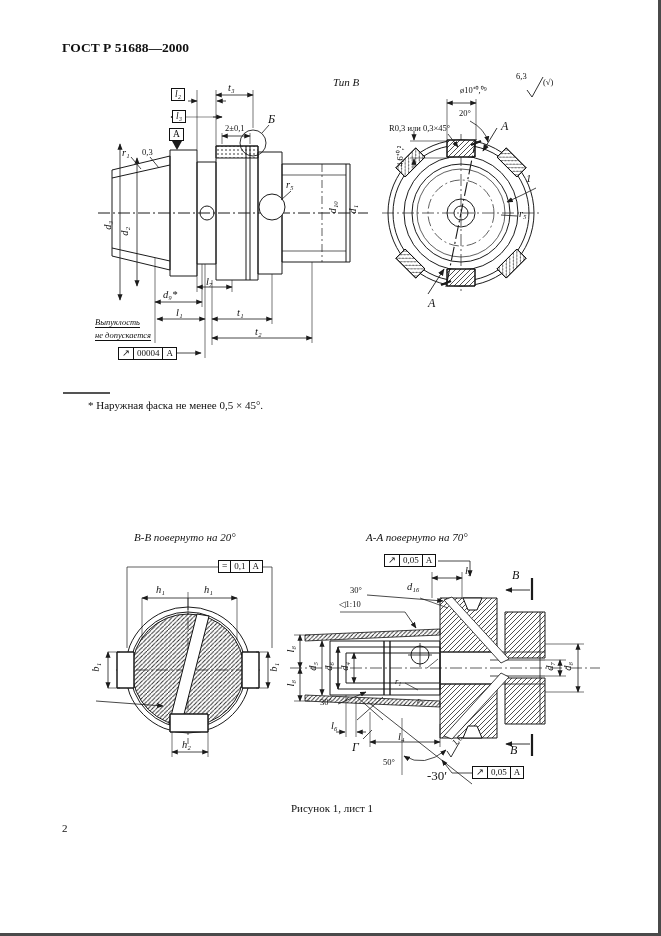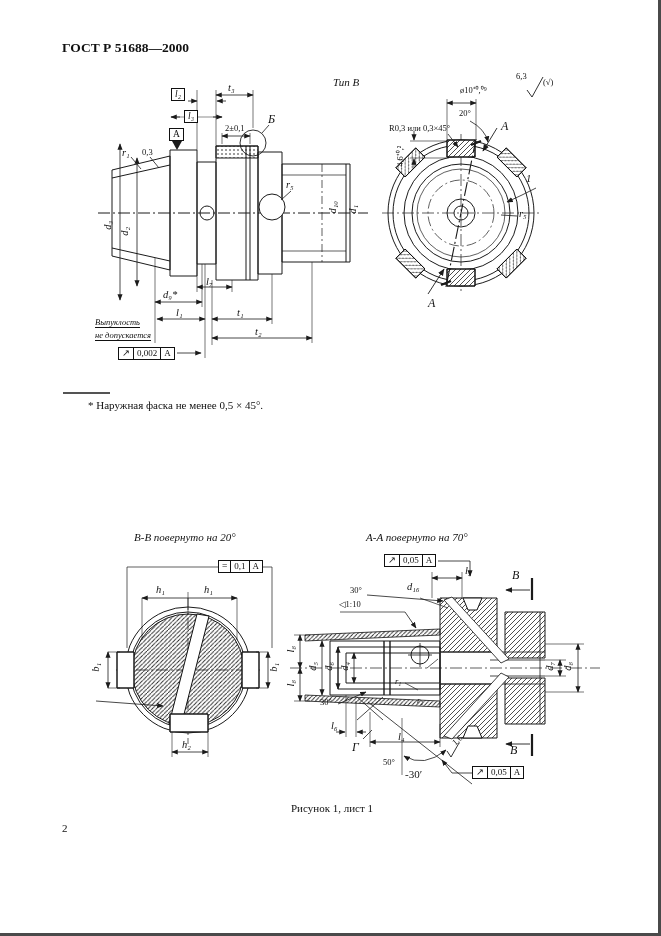--- a/index.html
+++ b/index.html
@@ -299,41 +299,41 @@
 
       <polyline points="472,773 452,773 442,760" marker-end="url(#ar)" stroke-width="0.8"></polyline>
     </g>
   </svg>
 
   <div class="hdr">ГОСТ Р 51688—2000</div>
 
   <div class="ttl" style="left:333px;top:76px">Тип В</div>
   <div class="lbl" style="left:228px;top:83px">t₃</div>
   <div class="box" style="left:171px;top:88px">l₂</div>
-  <div class="box" style="left:184px;top:110px">l₃</div>
+  <div class="box" style="left:172px;top:110px">l₃</div>
   <div class="lbl sm" style="left:225px;top:124px;font-style:normal">2±0,1</div>
   <div class="lbl" style="left:268px;top:113px;font-size:12px">Б</div>
   <div class="lbl" style="left:122px;top:148px">r₁</div>
   <div class="lbl sm" style="left:142px;top:148px;font-style:normal">0,3</div>
   <div class="box" style="left:169px;top:128px;font-style:normal">А</div>
   <div class="lbl v" style="left:104px;top:220px">d₃</div>
   <div class="lbl v" style="left:121px;top:226px">d₂</div>
   <div class="lbl" style="left:286px;top:180px">r₅</div>
   <div class="lbl v" style="left:327px;top:202px">d₁₀</div>
   <div class="lbl v" style="left:349px;top:204px">d₁</div>
   <div class="lbl" style="left:206px;top:277px">l₇</div>
   <div class="lbl" style="left:163px;top:290px">d₉*</div>
   <div class="lbl" style="left:176px;top:308px">l₁</div>
   <div class="lbl" style="left:237px;top:308px">t₁</div>
   <div class="lbl" style="left:255px;top:327px">t₂</div>
   <div class="lbl sm ul" style="left:95px;top:318px;">Выпуклость</div>
   <div class="lbl sm ul" style="left:95px;top:331px;font-style:italic">не допускается</div>
   <div class="tf" style="left:118px;top:347px">
     <span>↗</span>
-      <span>0,002</span>
+      <span>00004</span>
       <span>А</span>
   </div>
 
   <div class="lbl sm" style="left:516px;top:72px;font-style:normal">6,3</div>
   <div class="lbl sm" style="left:543px;top:78px;font-style:normal">(√)</div>
   <div class="lbl sm" style="left:460px;top:86px;font-style:normal">ø10⁺⁰,⁰⁹</div>
   <div class="lbl sm" style="left:459px;top:109px;font-style:normal">20°</div>
   <div class="lbl sm" style="left:389px;top:124px;font-style:normal">R0,3 или 0,3×45°</div>
   <div class="lbl" style="left:501px;top:120px;font-size:12px">А</div>
   <div class="lbl" style="left:428px;top:297px;font-size:12px">А</div>
@@ -372,21 +372,21 @@
   <div class="lbl v" style="left:309px;top:661px">d₅</div>
   <div class="lbl v" style="left:325px;top:661px">d₆</div>
   <div class="lbl v" style="left:341px;top:661px">d₄</div>
   <div class="lbl sm" style="left:417px;top:696px">r₂</div>
   <div class="lbl sm" style="left:395px;top:677px">r₁</div>
   <div class="lbl sm" style="left:320px;top:698px;font-style:normal">30°</div>
   <div class="lbl" style="left:331px;top:721px">l₆</div>
   <div class="lbl" style="left:398px;top:732px">l₄</div>
   <div class="lbl" style="left:352px;top:741px;font-size:12px">Г</div>
   <div class="lbl sm" style="left:383px;top:758px;font-style:normal">50°</div>
-  <div class="lbl sm" style="left:405px;top:769px;font-style:normal;font-size:11px">-30′</div>
+  <div class="lbl sm" style="left:427px;top:769px;font-style:normal;font-size:13px">-30′</div>
   <div class="lbl sm r45" style="left:452px;top:736px;font-style:normal">1,6</div>
   <div class="tf" style="left:472px;top:766px">
     <span>↗</span>
       <span>0,05</span>
       <span>А</span>
   </div>
   <div class="lbl v" style="left:546px;top:661px">d₇</div>
   <div class="lbl v" style="left:564px;top:661px">d₈</div>
 
   <div class="txt" style="left:291px;top:802px">Рисунок 1, лист 1</div>

